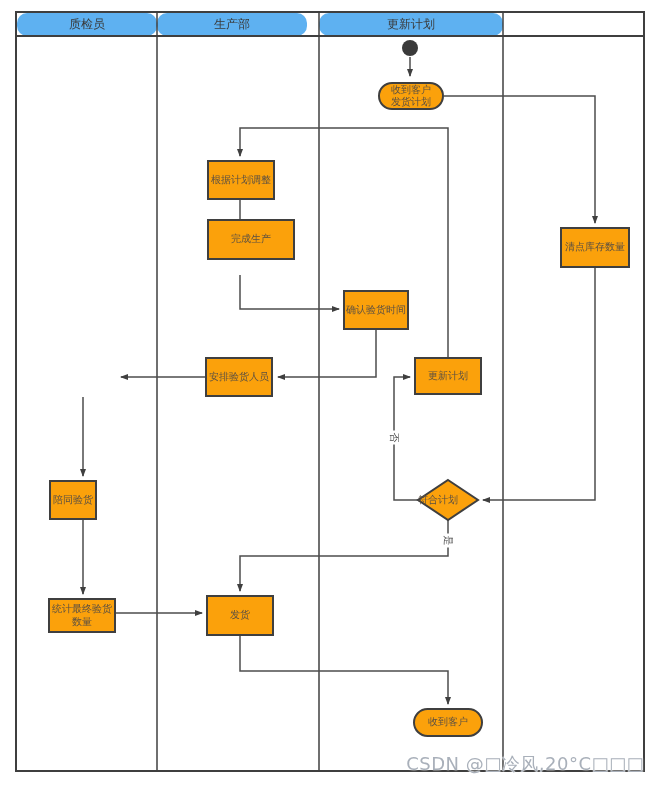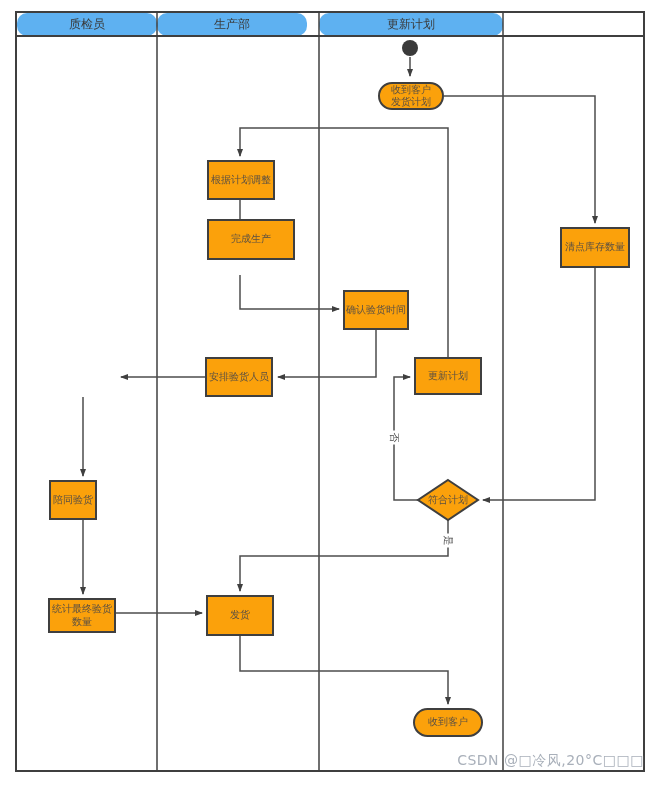--- a/index.html
+++ b/index.html
@@ -23,31 +23,31 @@
   svg.layer{position:absolute;left:0;top:0;}
   .node{
     position:absolute;box-sizing:border-box;background:var(--node);
     border:2px solid var(--border);
     display:flex;align-items:center;justify-content:center;text-align:center;
     font-size:10px;color:var(--nodetext);line-height:1.25;
   }
   .node span{white-space:pre-line;}
   .stadium{border-radius:14px;}
   .diamond-label{
-    position:absolute;display:flex;align-items:center;justify-content:center;
+    position:absolute;display:flex;align-items:center;
     font-size:10px;color:var(--nodetext);background:transparent;border:none;
   }
   .edge-label{
     position:absolute;width:14px;height:15px;background:#ffffff;
     display:flex;align-items:center;justify-content:center;
     font-size:10px;color:#4c4c4c;transform:rotate(90deg);
   }
   .watermark{
     position:absolute;top:752px;right:16px;z-index:9;
-    font-size:14px;color:#a9b0ba;letter-spacing:.5px;
+    font-size:18px;color:#a9b0ba;letter-spacing:.5px;
     text-shadow:0 0 1px #ffffff,0 0 2px #ffffff;
   }
 </style>
 </head>
 <body>
 
 <div class="stage">
 
   <div class="hdr" style="left:17px;width:140px;">
       <span>质检员</span>

